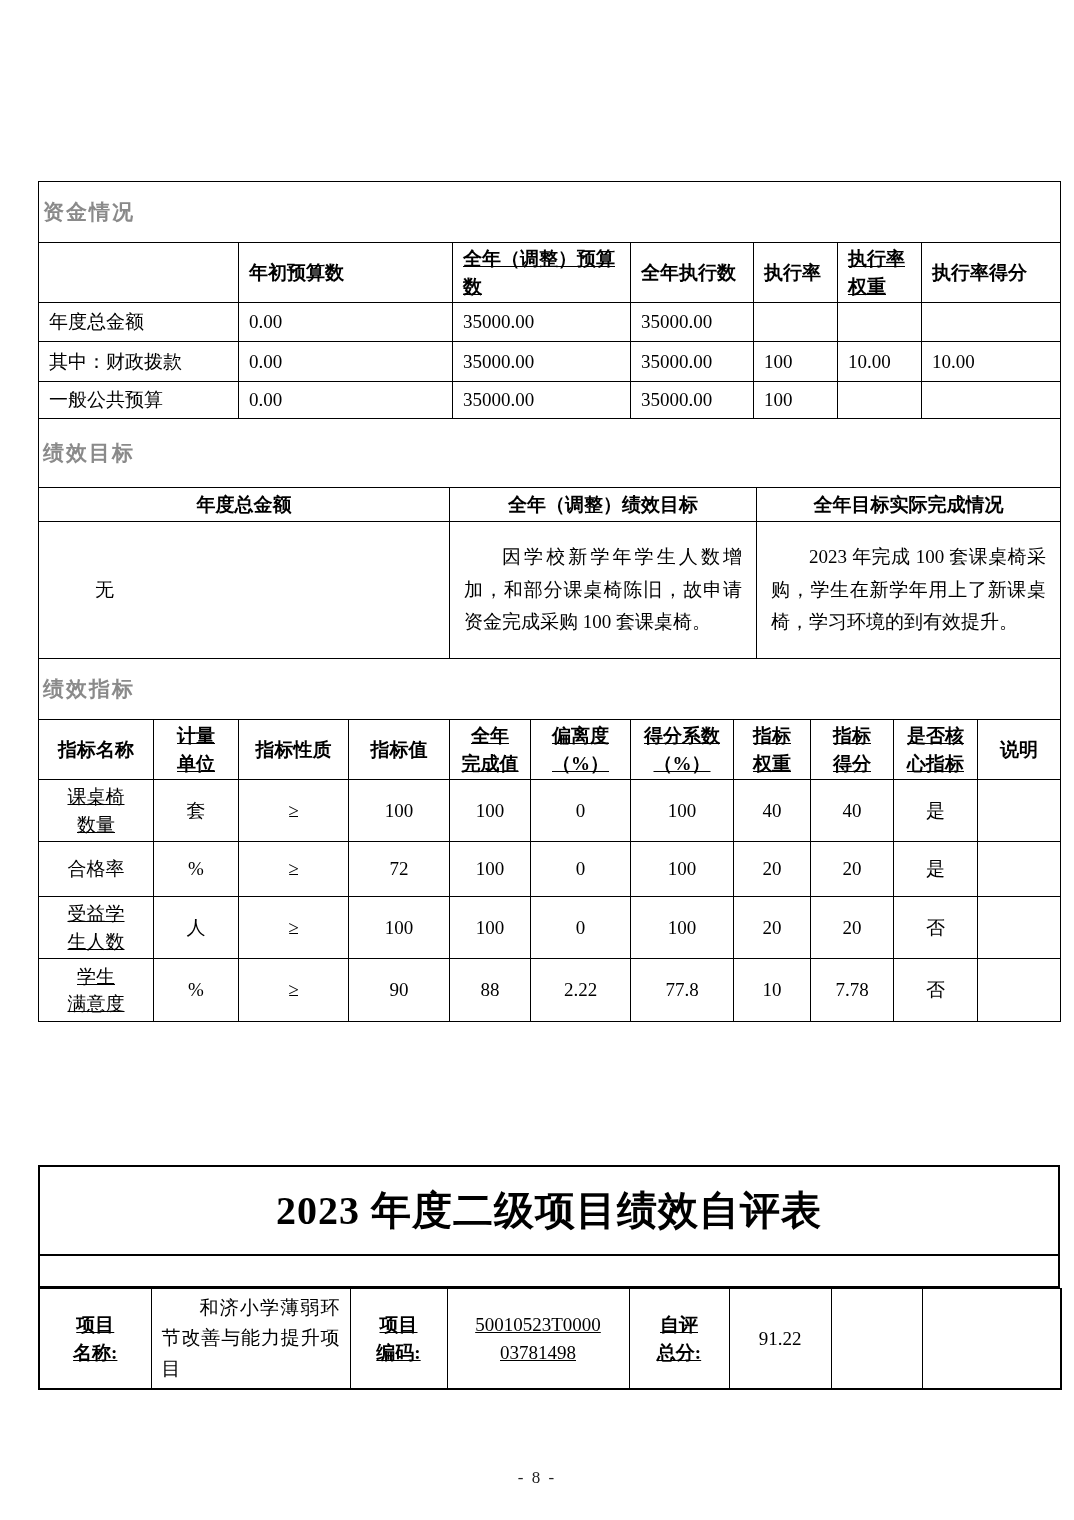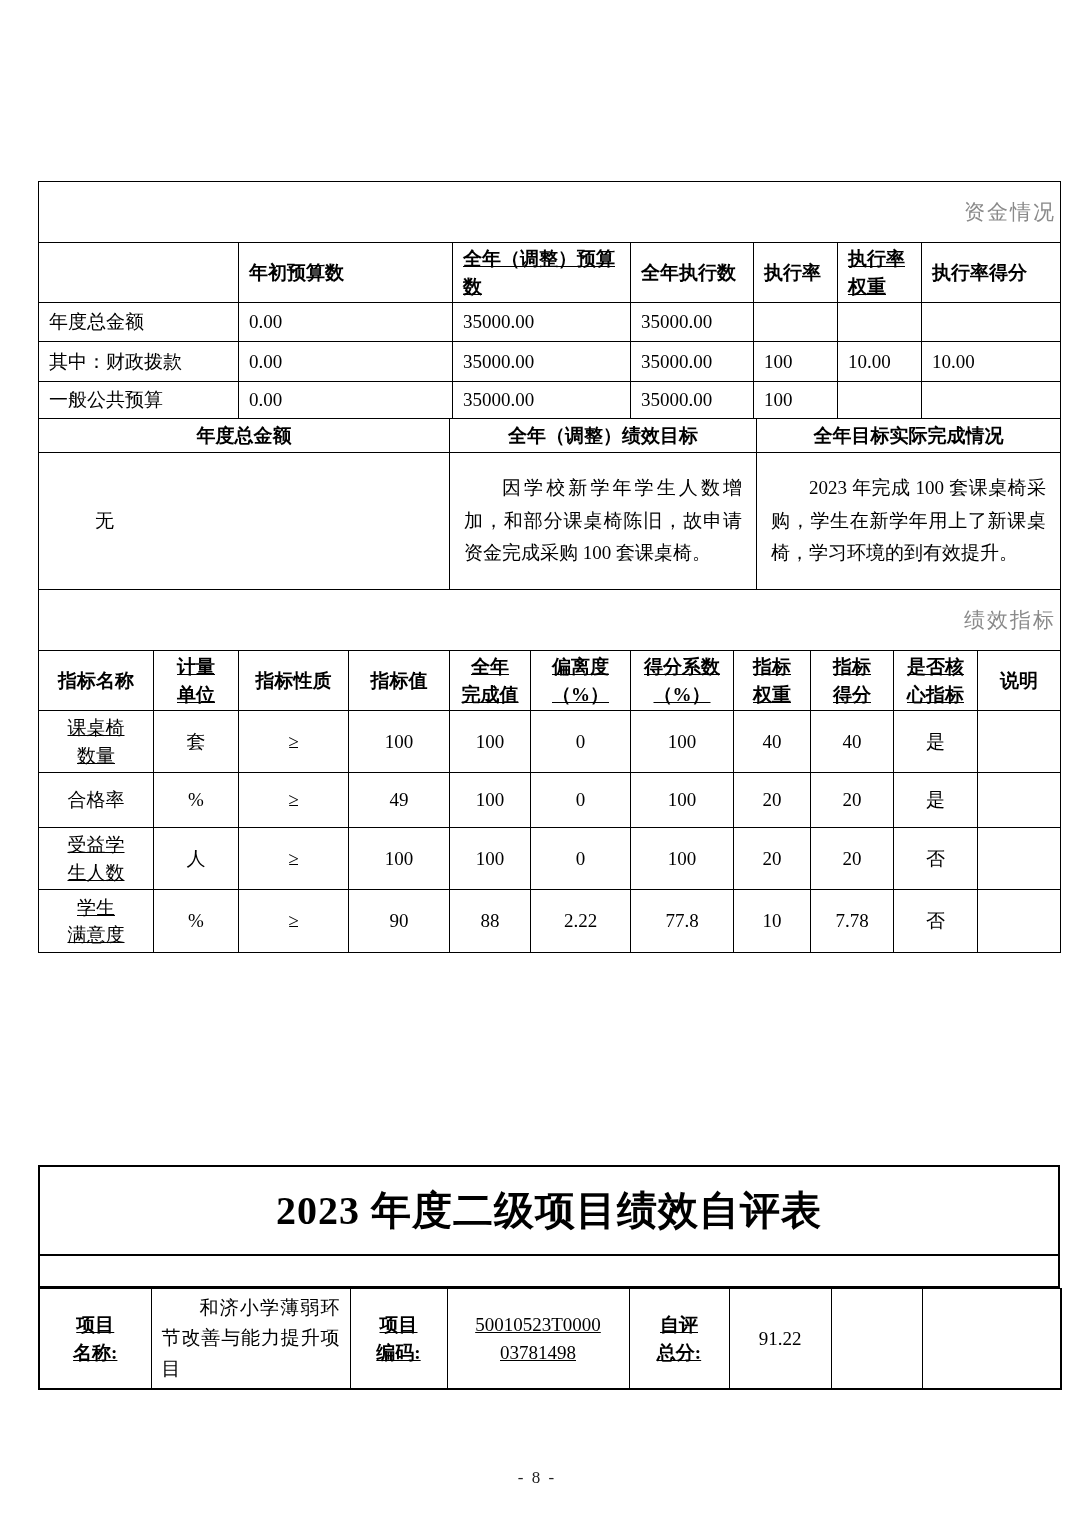--- a/index.html
+++ b/index.html
@@ -12,22 +12,22 @@
   .main-tables { position:absolute; left:38px; top:181px; width:1022px; }
   table { border-collapse:collapse; table-layout:fixed; width:1022px; }
   .stacked { margin-top:-1px; }
   td, th {
     border:1px solid #000; font-size:19px; line-height:1.45;
     vertical-align:middle; text-align:center; padding:2px 4px;
     font-weight:normal; overflow:hidden;
   }
   th { font-weight:bold; }
   .section-title-cell {
-    color:#8a8a8a; font-size:21px; font-weight:normal; letter-spacing:2px;
-    text-align:right;
+    color:#8a8a8a; font-size:21px; font-weight:bold; letter-spacing:2px;
+    text-align:left;
   }
   .pre { white-space:pre-line;text-decoration:underline; }
   .left { text-align:left; padding-left:10px; padding-right:6px; }
   .goal-none { text-align:left; padding-left:56px; }
   .goal-para {
     text-align:justify; text-indent:2em; line-height:1.72;
     padding:8px 14px; vertical-align:middle;
   }
   .bottom-group { position:absolute; left:38px; top:1121px; width:1022px;margin-top:44px; }
   .big-title-box {
@@ -110,20 +110,23 @@
     </tbody>
       </table>
 
     <table class="stacked">
       <colgroup>
         <col style="width:411px">
           <col style="width:307px">
           <col style="width:304px">
       </colgroup>
       <tbody>
+          <tr style="height:69px">
+        <td colspan="3" class="section-title-cell">绩效目标</td>
+      </tr>
       <tr style="height:34px">
         <th>年度总金额</th>
         <th>全年（调整）绩效目标</th>
         <th>全年目标实际完成情况</th>
       </tr>
       <tr style="height:137px">
         <td class="goal-none">无</td>
         <td class="goal-para">因学校新学年学生人数增加，和部分课桌椅陈旧，故申请资金完成采购 100 套课桌椅。</td>
         <td class="goal-para">2023 年完成 100 套课桌椅采购，学生在新学年用上了新课桌椅，学习环境的到有效提升。</td>
       </tr>
@@ -179,21 +182,21 @@
         <td>100</td>
         <td>40</td>
         <td>40</td>
         <td>是</td>
         <td></td>
       </tr>
       <tr style="height:55px">
         <td>合格率</td>
         <td>%</td>
         <td>≥</td>
-        <td>49</td>
+        <td>72</td>
         <td>100</td>
         <td>0</td>
         <td>100</td>
         <td>20</td>
         <td>20</td>
         <td>是</td>
         <td></td>
       </tr>
       <tr style="height:62px">
         <td class="pre">受益学

